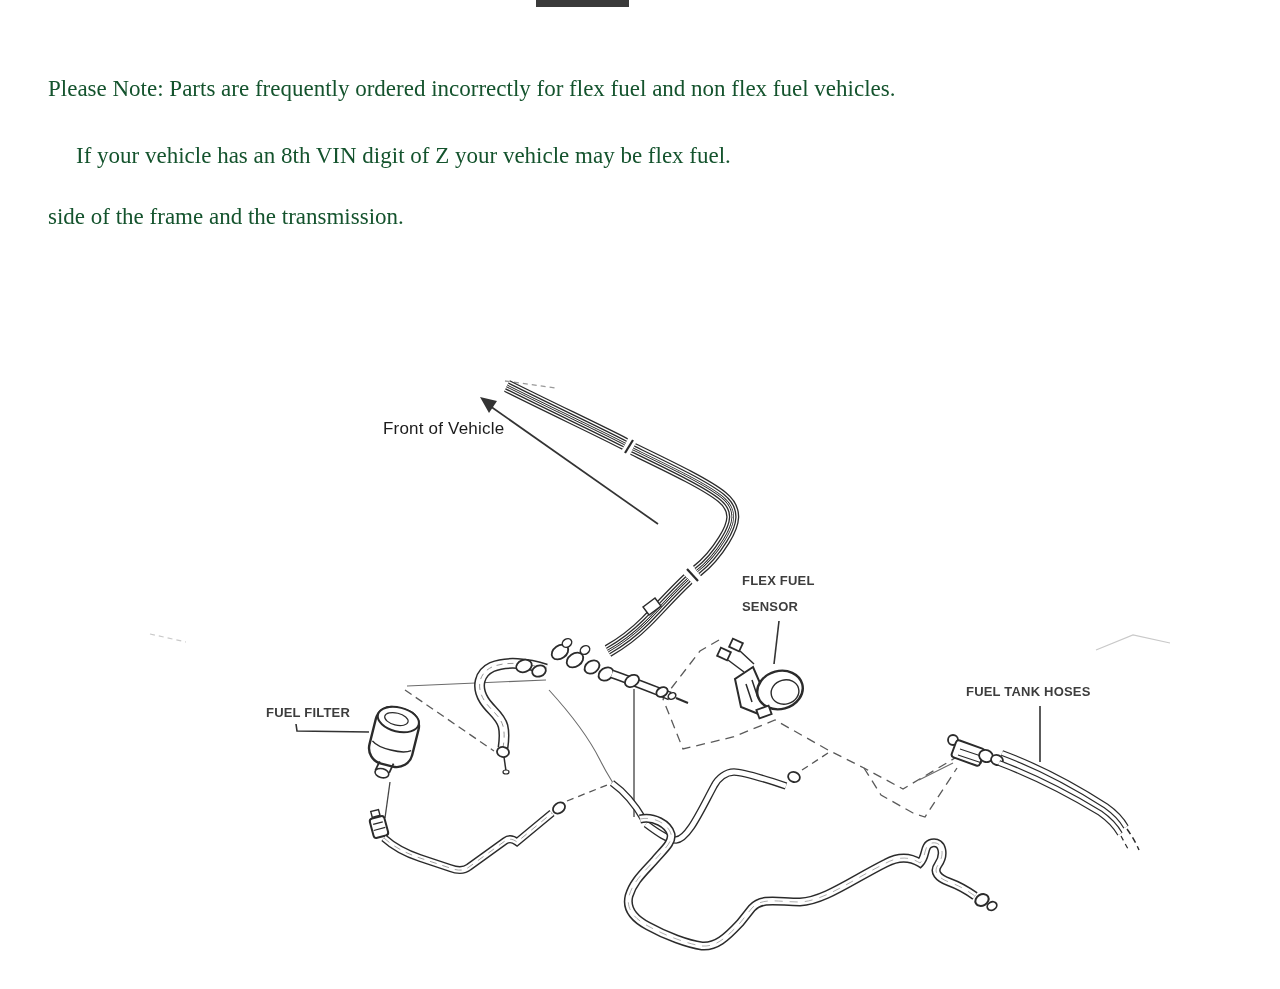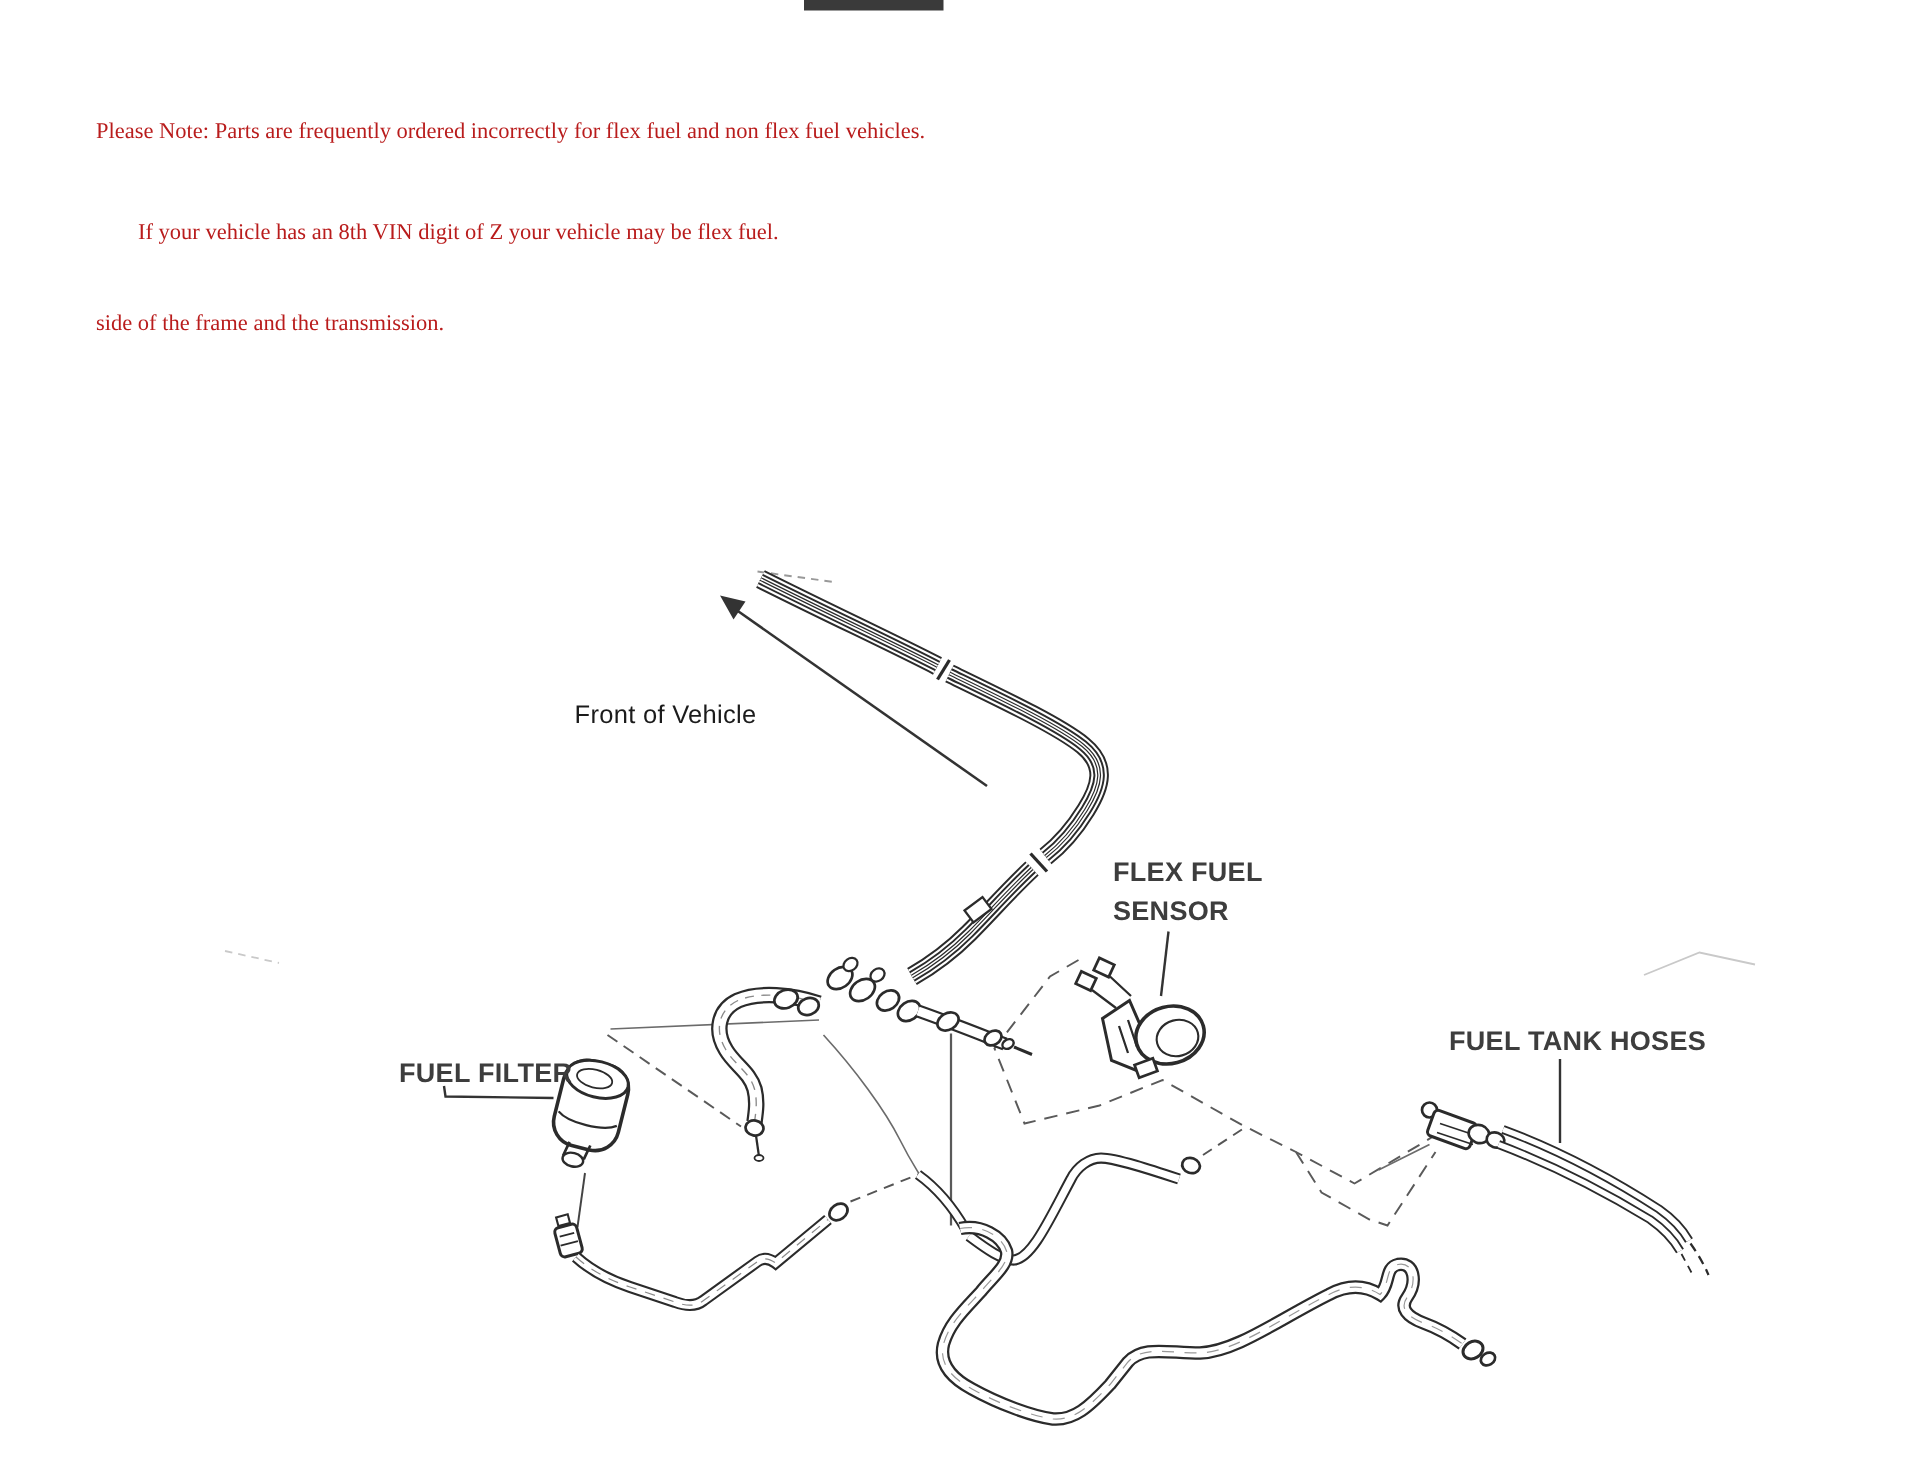--- a/index.html
+++ b/index.html
@@ -1,25 +1,25 @@
 <!DOCTYPE html>
 <html><head>
 <meta charset="utf-8">
 <style>
   html,body{margin:0;padding:0;background:#ffffff;}
   .page{position:relative;width:1280px;height:989px;background:#ffffff;overflow:hidden;
         font-family:"Liberation Serif", serif;}
   .topbar{position:absolute;left:536px;top:0;width:93px;height:7px;background:#3a3a3a;}
-  .para{position:absolute;left:64px;color:#b91c1c;font-size:15px;line-height:37px;white-space:nowrap;}
+  .para{position:absolute;left:48px;color:#14532d;font-size:23px;line-height:37px;white-space:nowrap;}
   .para.multi{white-space:normal;}
   .p1{top:70px;} .p2{top:137px;margin-left:28px;} .p3{top:198px;} .p4{top:303px;}
   .diagram{position:absolute;left:0;top:0;width:1280px;height:989px;}
   .dlabel{position:absolute;font-family:"Liberation Sans", sans-serif;color:#3d3d3d;
-          font-weight:bold;font-size:18px;letter-spacing:.2px;white-space:nowrap;}
-  .lbl-front{left:383px;top:419px;font-weight:normal;font-size:17px;color:#1b1b1b;margin-top:48px;}
+          font-weight:bold;font-size:13px;letter-spacing:.2px;white-space:nowrap;}
+  .lbl-front{left:383px;top:419px;font-weight:normal;font-size:17px;color:#1b1b1b;}
   .lbl-sensor{left:742px;top:568px;line-height:26px;}
   .lbl-filter{left:266px;top:705px;}
   .lbl-tank{left:966px;top:684px;}
   svg{position:absolute;left:0;top:0;}
 </style>
 </head>
 <body>
 
 <div class="page">
 

